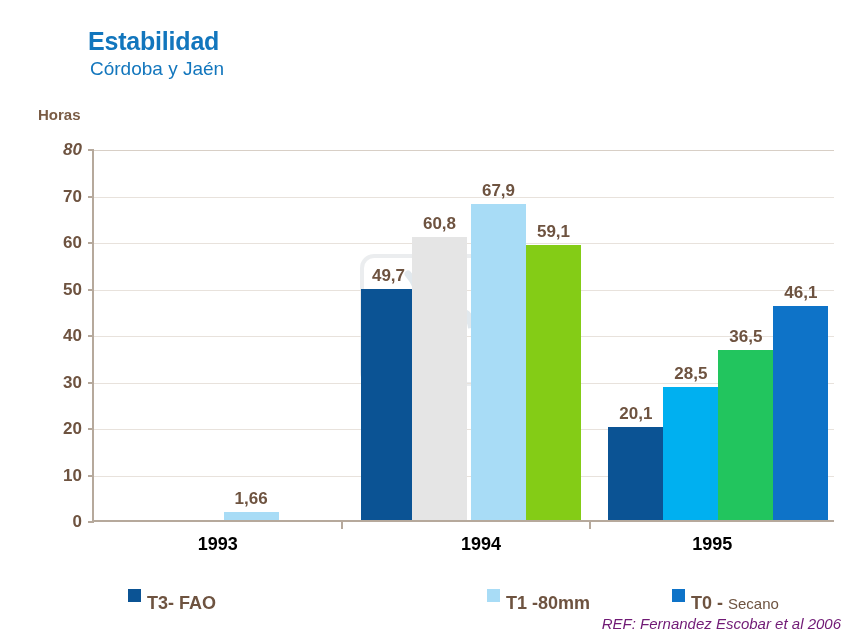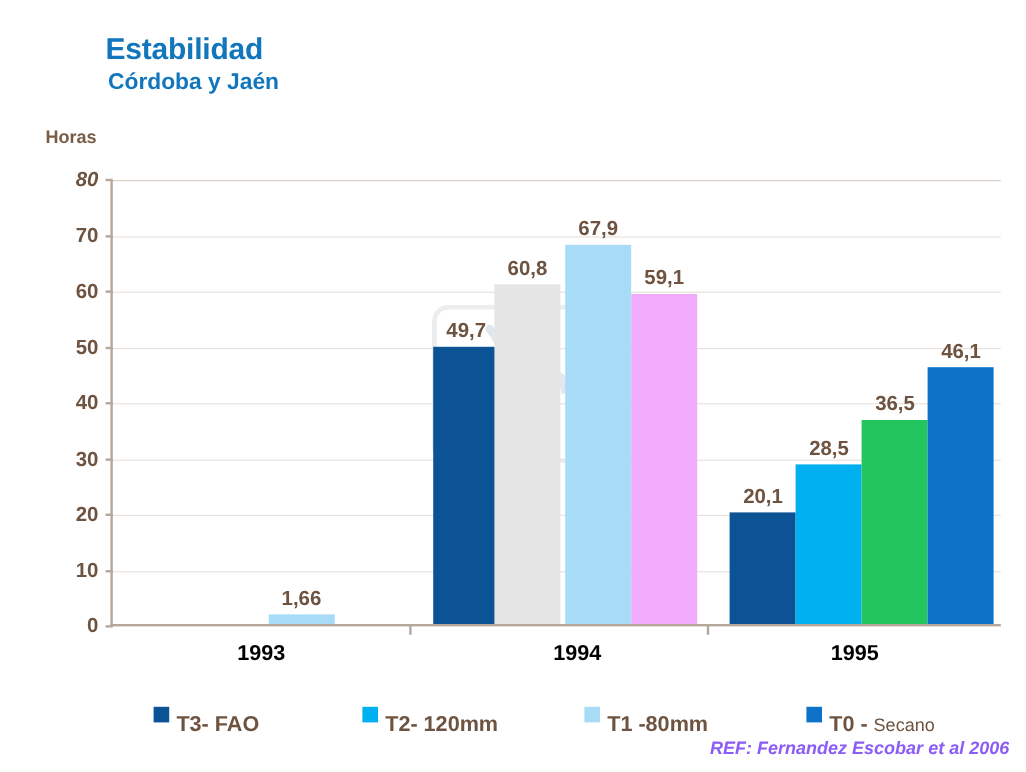--- a/index.html
+++ b/index.html
@@ -12,21 +12,21 @@
     position: relative;
   }
 
   
   #title-block { position: absolute; left: 88px; top: 27px; }
   #chart-title {
     font-size: 25px; font-weight: bold; color: #1276BD;
     line-height: 28px; letter-spacing: -0.2px;
   }
   #chart-subtitle {
-    font-size: 19px; font-weight: bold; color: #1276BD;
+    font-size: 19px; font-weight: normal; color: #1276BD;
     line-height: 24px; margin-top: 2px; margin-left: 2px;
   }
 
   
   #axis-unit {
     position: absolute; left: 38px; top: 106px;
     font-size: 15px; font-weight: bold; color: #7A5C45;
   }
 
   
@@ -102,22 +102,22 @@
   .legend-text {
     font-size: 18px; font-weight: bold; color: #6E5340; margin-top: 16px;
   }
   .legend-text .small {
     font-size: 15px; font-weight: normal;
   }
 
   
   #footer-ref {
     position: absolute; right: 14px; top: 615px;
-    font-size: 15px; font-weight: bold; font-style: italic;
-    color: #8b5cf6;
+    font-size: 15px; font-weight: normal; font-style: italic;
+    color: #701a75;
   }
 </style>
 </head>
 <body>
 
 <div id="title-block">
   <div id="chart-title">Estabilidad</div>
   <div id="chart-subtitle">Córdoba y Jaén</div>
 </div>
 
@@ -179,21 +179,21 @@
       </div>
       <div class="bar" style="left: 267px; width: 55px; height: 231.105px; background: rgb(11, 83, 148);">
         <div class="bar-label">49,7</div>
       </div>
       <div class="bar" style="left: 318px; width: 55px; height: 282.72px; background: #e5e5e5;">
         <div class="bar-label">60,8</div>
       </div>
       <div class="bar" style="left: 377px; width: 55px; height: 315.735px; background: rgb(168, 220, 246);">
         <div class="bar-label">67,9</div>
       </div>
-      <div class="bar" style="left: 432px; width: 55px; height: 274.815px; background: #f0abfc;">
+      <div class="bar" style="left: 432px; width: 55px; height: 274.815px; background: #84cc16;">
         <div class="bar-label">59,1</div>
       </div>
       <div class="bar" style="left: 514.333px; width: 55px; height: 93.465px; background: rgb(11, 83, 148);">
         <div class="bar-label">20,1</div>
       </div>
       <div class="bar" style="left: 569.333px; width: 55px; height: 132.525px; background: rgb(0, 176, 240);">
         <div class="bar-label">28,5</div>
       </div>
       <div class="bar" style="left: 624.333px; width: 55px; height: 169.725px; background: #22c55e;">
         <div class="bar-label">36,5</div>
@@ -210,24 +210,20 @@
       <div class="cat-label" style="left: 387px;">1994</div>
       <div class="cat-label" style="left: 618.333px;">1995</div>
     </div>
 </div>
 
 <div id="legend">
     <div class="legend-item" style="position: absolute; left: 36px;">
       <span class="legend-swatch" style="background: rgb(11, 83, 148);"></span>
       <span class="legend-text">T3- FAO</span>
     </div>
-    <div class="legend-item" style="position: absolute; left: 210px;">
-      <span class="legend-swatch" style="background: rgb(0, 176, 240);"></span>
-      <span class="legend-text">T2- 120mm</span>
-    </div>
     <div class="legend-item" style="position: absolute; left: 395px;">
       <span class="legend-swatch" style="background: rgb(168, 220, 246);"></span>
       <span class="legend-text">T1 -80mm</span>
     </div>
     <div class="legend-item" style="position: absolute; left: 580px;">
       <span class="legend-swatch" style="background: rgb(14, 115, 200);"></span>
       <span class="legend-text">T0 - <span class="small">Secano</span></span>
     </div>
   </div>
 

